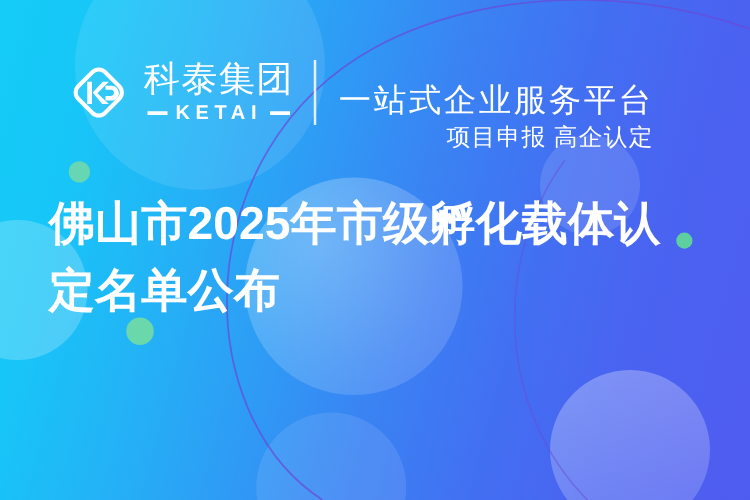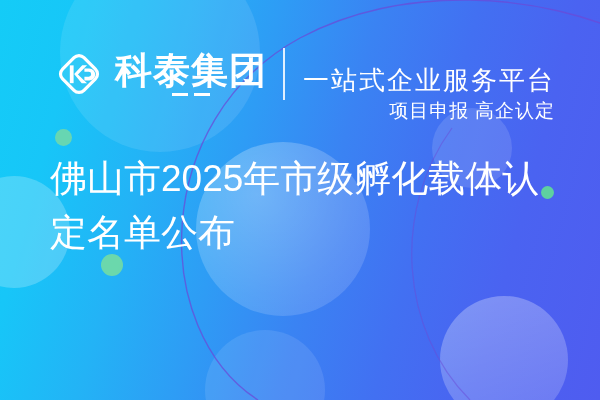--- a/index.html
+++ b/index.html
@@ -134,22 +134,22 @@
     height: 54px;
     flex: 0 0 auto;
   }
 
   .logo-words {
     display: flex;
     flex-direction: column;
     align-items: center;
   }
   .logo-cn {
-    font-size: 37px;
-    font-weight: bold;
+    font-size: 29px;
+    font-weight: normal;
     color: #ffffff;
     letter-spacing: 1px;
     line-height: 1.04;
     white-space: nowrap;
   }
   .logo-en-row {
     display: flex;
     align-items: center;
     gap: 6px;
     margin-top: 3px;
@@ -198,25 +198,25 @@
     letter-spacing: 1px;
     line-height: 1.3;
     margin-top: 3px;
     white-space: nowrap;
     text-align: right;
   }
 
   
   .title {
     position: absolute;
-    left: 50px;
+    left: 39px;
     top: 152px;
     width: 510px;
     font-size: 37px;
-    font-weight: normal;
+    font-weight: bold;
     color: #ffffff;
     line-height: 1.45;
     letter-spacing: 0px;
     word-break: break-all;
   }
 </style>
 </head>
 <body>
 
 <div id="banner">
@@ -248,20 +248,21 @@
           <rect x="33" y="34" width="7" height="33"></rect>
           <polygon points="41,50 56,34 65,34 48,51 65,67 55,67"></polygon>
           <path d="M 60 40 h 9 a 11 11 0 0 1 0 22 h -9 v -7 h 8 a 4.5 4.5 0 0 0 0 -9 h -8 z"></path>
         </g>
       </svg>
 
       <div class="logo-words">
         <div class="logo-cn">科泰集团</div>
         <div class="logo-en-row">
           <span class="bar"></span>
+          <span class="logo-en">KETAI</span>
           <span class="bar"></span>
         </div>
       </div>
     </div>
 
     <div class="divider"></div>
 
     <div class="tagline">
       <div class="tagline-main">一站式企业服务平台</div>
       <div class="tagline-sub">项目申报 高企认定</div>

